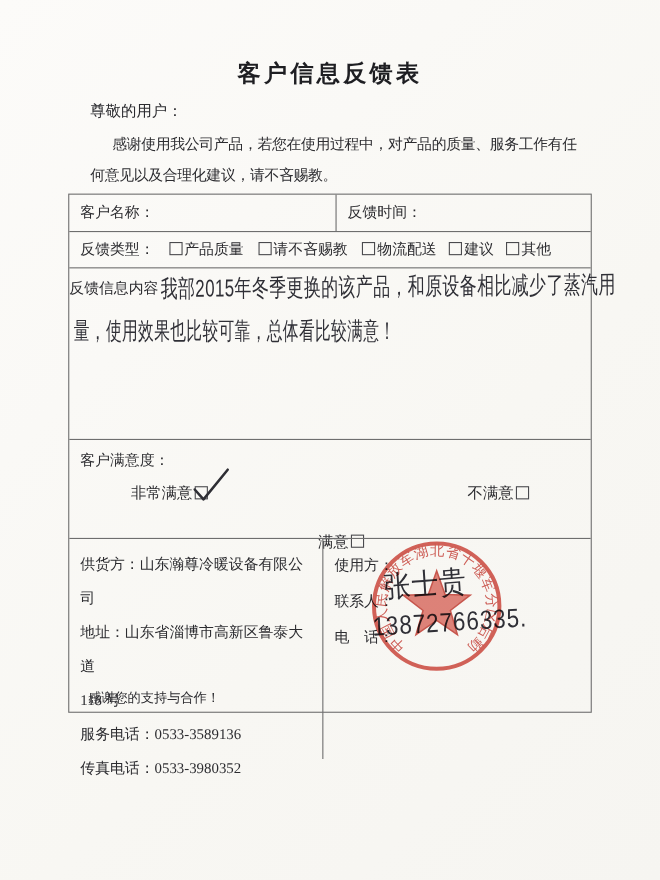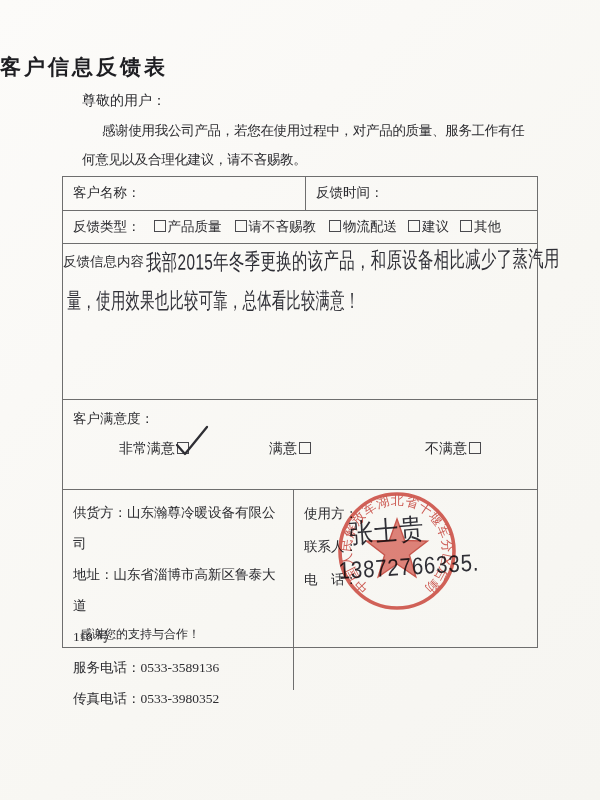--- a/index.html
+++ b/index.html
@@ -8,21 +8,21 @@
     position:relative;
     background:#fbfaf7;
     font-family:"Liberation Serif","DejaVu Serif",serif;
     color:#2c2c30;
     overflow:hidden;
   }
   .paper-shade { position:absolute; inset:0; background:linear-gradient(135deg,#fcfbf9 0%,#f8f7f3 60%,#f6f5f1 100%); }
 
   .title {
     position:absolute; top:53px; left:0; width:100%;
-    text-align:left; font-family:"Liberation Sans","DejaVu Sans",sans-serif;
+    text-align:center; font-family:"Liberation Sans","DejaVu Sans",sans-serif;
     font-weight:bold; font-size:21px; letter-spacing:3px; color:#1e1e22;
   }
   .salutation { position:absolute; left:82px; top:92px; font-size:14px; }
   .intro1 { position:absolute; left:102px; top:122px; font-size:13.5px; letter-spacing:-0.3px; white-space:nowrap;font-family:Liberation Mono, monospace; }
   .intro2 { position:absolute; left:82px; top:151px; font-size:13.5px; letter-spacing:-0.3px; white-space:nowrap; }
   .closing { position:absolute; left:80px; top:626px; font-size:12px; }
 
   .ftable { position:absolute; left:62px; top:176px; width:476px; height:472px; border:1px solid #6e6e6e; background:transparent; }
   .frow { position:relative; border-top:1px solid #6e6e6e; font-size:13.5px; }
   .frow.first { border-top:none; }
@@ -35,21 +35,21 @@
     border:1px solid #4a4a4e; vertical-align:-1px; margin-right:2px; background:transparent;
   }
   .tgroup { margin-left:13px; }
   .tgroup.tight { margin-left:11px; }
   .r3 { height:156px; }
   .r3-label { position:absolute; left:0; top:9px; }
   .r4 { height:90px; }
   .r4-label { position:absolute; left:10px; top:10px; }
   .opt { position:absolute; top:40px; font-size:14px; white-space:nowrap; }
   .opt .cbx { margin-left:2px; margin-right:0; }
-  .opt1 { left:56px; } .opt2 { left:206px; } .opt3 { left:362px; }
+  .opt1 { left:56px; } .opt2 { left:226px;margin-top:44px; } .opt3 { left:362px; }
   .tick { position:absolute; right:-22px; top:-17px; width:38px; height:36px; }
   .r5 { height:201px; display:flex; }
   .r5-left { width:231px; border-right:1px solid #6e6e6e; padding:7px 6px 0 10px; line-height:31px; }
   .r5-right { flex:1; position:relative; padding:7px 0 0 10px; line-height:33px; }
 
   .hw {
     font-family:"Liberation Sans","DejaVu Sans",sans-serif;
     color:#2f2f36; white-space:nowrap; position:absolute;
     transform-origin:left top;
   }

